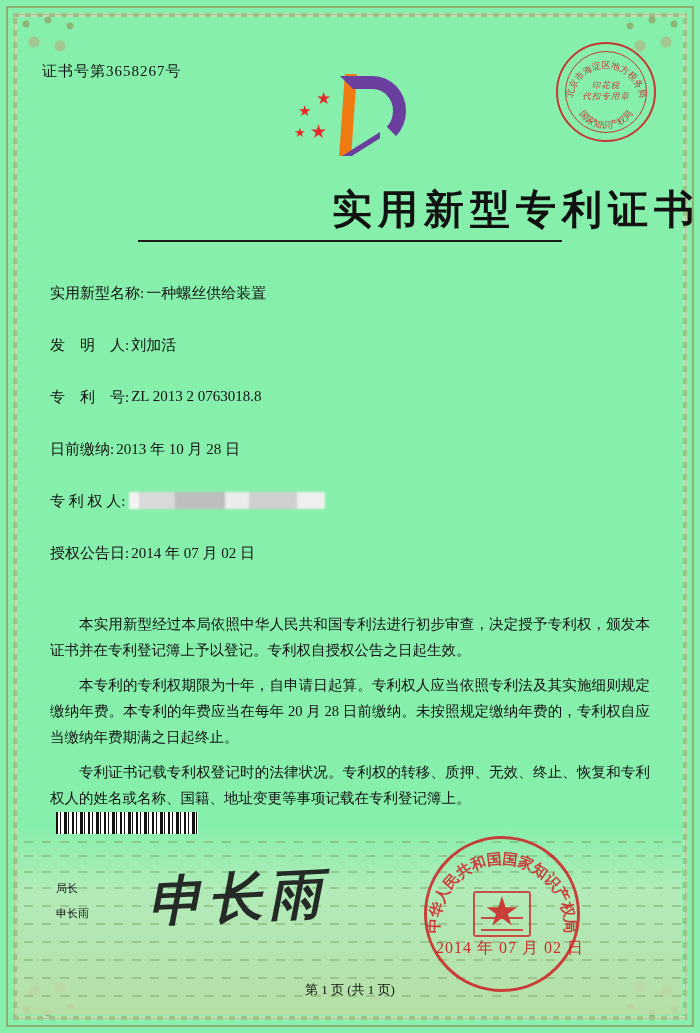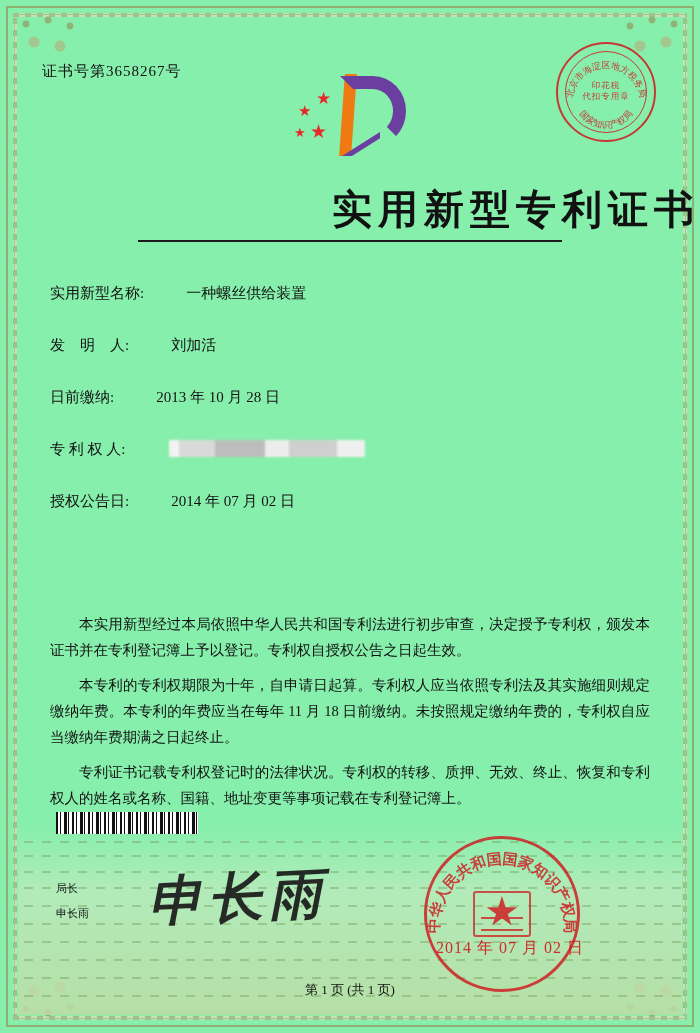--- a/index.html
+++ b/index.html
@@ -159,21 +159,20 @@
     right: 50px;
     top: 284px;
     font-size: 15px;
     color: #111;
   }
   .field-row {
     height: 52px;
     display: flex;
     align-items: flex-start;
     white-space: nowrap;
-    gap: 40px;
   }
   .field-label {
     letter-spacing: 0px;
     color: #111;
   }
   .field-value {
     margin-left: 2px;
     color: #111;
   }
   .redacted {
@@ -263,20 +262,21 @@
     border-radius: 50%;
   }
   .seal-top .mid {
     position: absolute;
     left: 0; right: 0;
     top: 36px;
     text-align: center;
     font-size: 8.5px;
     line-height: 11px;
     letter-spacing: 1px;
+    font-style: italic;
   }
 
   .seal-main {
     position: absolute;
     left: 424px;
     top: 836px;
     width: 150px;
     height: 150px;
     border: 3px solid #d0191f;
     border-radius: 50%;
@@ -404,36 +404,40 @@
   <div class="fields">
     <div class="field-row">
       <span class="field-label">实用新型名称:</span>
       <span class="field-value">一种螺丝供给装置</span>
     </div>
     <div class="field-row">
       <span class="field-label">发　明　人:</span>
       <span class="field-value">刘加活</span>
     </div>
     <div class="field-row">
+      <span class="field-label">专　利　号:</span>
+      <span class="field-value">ZL 2013 2 0763018.8</span>
+    </div>
+    <div class="field-row">
       <span class="field-label">日前缴纳:</span>
       <span class="field-value">2013 年 10 月 28 日</span>
     </div>
     <div class="field-row">
       <span class="field-label">专 利 权 人:</span>
       <span class="redacted"></span>
     </div>
     <div class="field-row">
       <span class="field-label">授权公告日:</span>
       <span class="field-value">2014 年 07 月 02 日</span>
     </div>
   </div>
 
   <div class="body-text">
     <p>本实用新型经过本局依照中华人民共和国专利法进行初步审查，决定授予专利权，颁发本证书并在专利登记簿上予以登记。专利权自授权公告之日起生效。</p>
-    <p>本专利的专利权期限为十年，自申请日起算。专利权人应当依照专利法及其实施细则规定缴纳年费。本专利的年费应当在每年 11 月 18 日前缴纳。未按照规定缴纳年费的，专利权自应当缴纳年费期满之日起终止。</p>
+    <p>本专利的专利权期限为十年，自申请日起算。专利权人应当依照专利法及其实施细则规定缴纳年费。本专利的年费应当在每年 20 月 28 日前缴纳。未按照规定缴纳年费的，专利权自应当缴纳年费期满之日起终止。</p>
     <p>专利证书记载专利权登记时的法律状况。专利权的转移、质押、无效、终止、恢复和专利权人的姓名或名称、国籍、地址变更等事项记载在专利登记簿上。</p>
   </div>
 
   <div class="barcode"></div>
 
   <div class="sig-label">
     <div>局长</div>
     <div>申长雨</div>
   </div>
   <div class="sig-script">申长雨</div>

